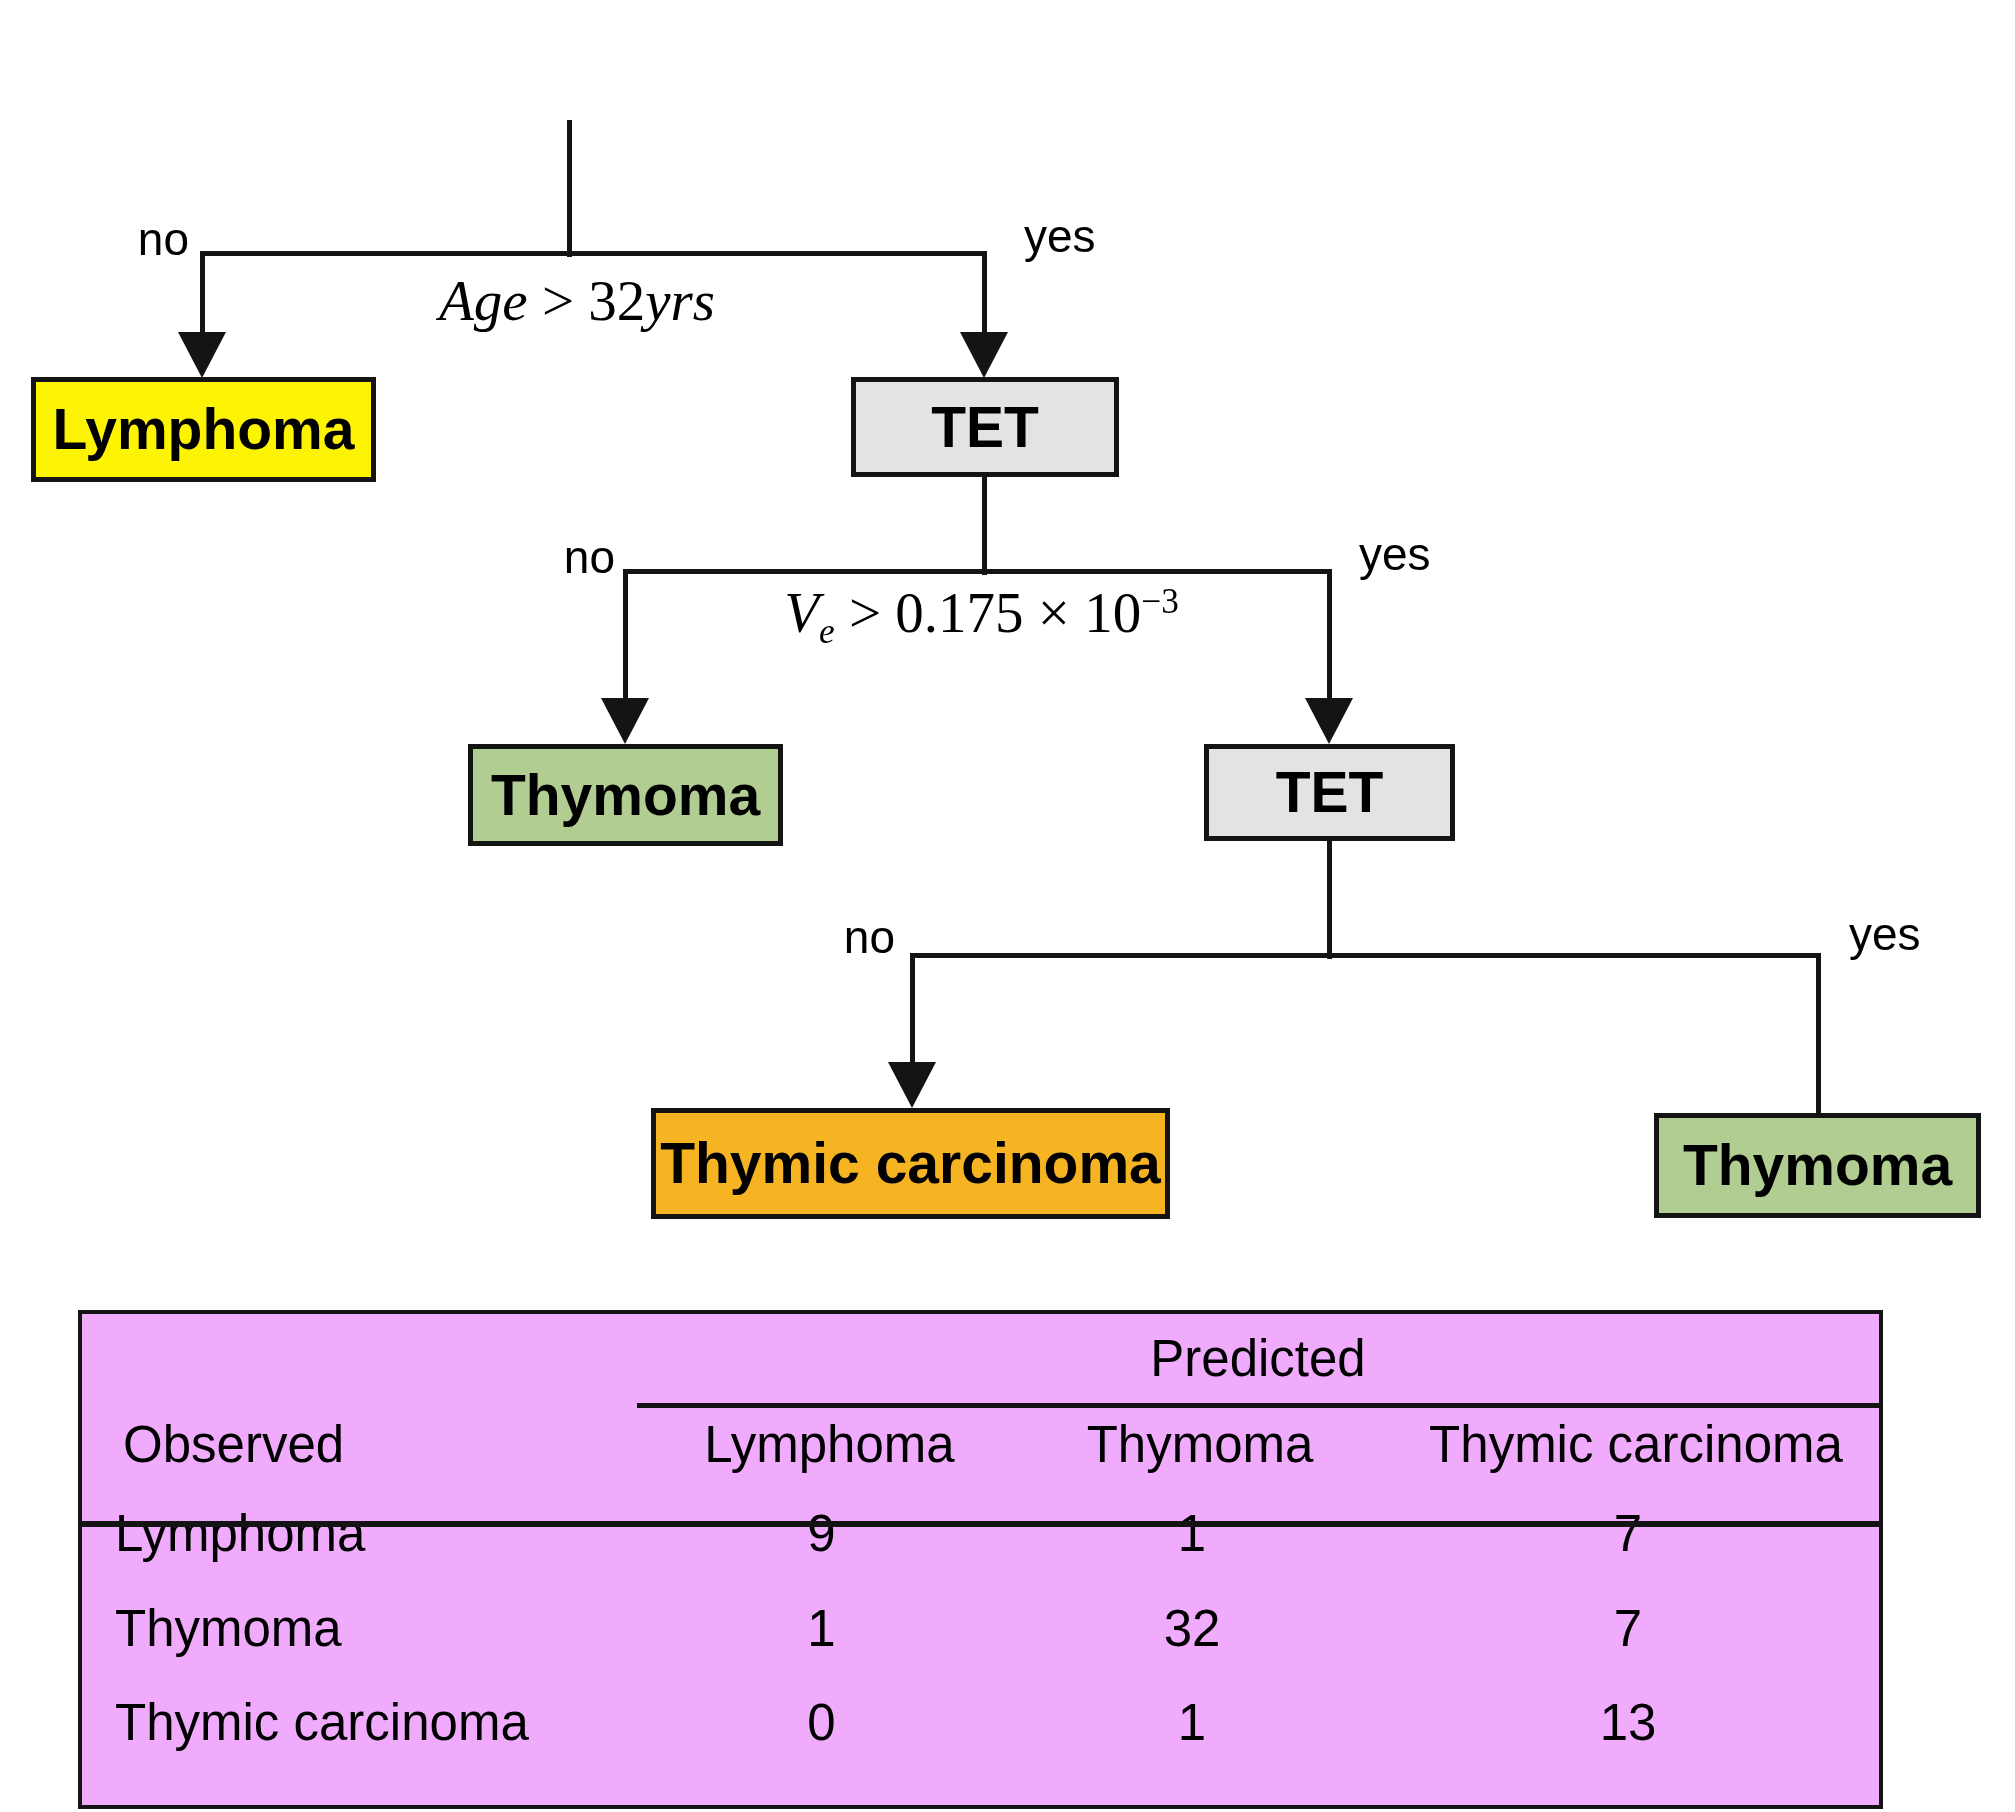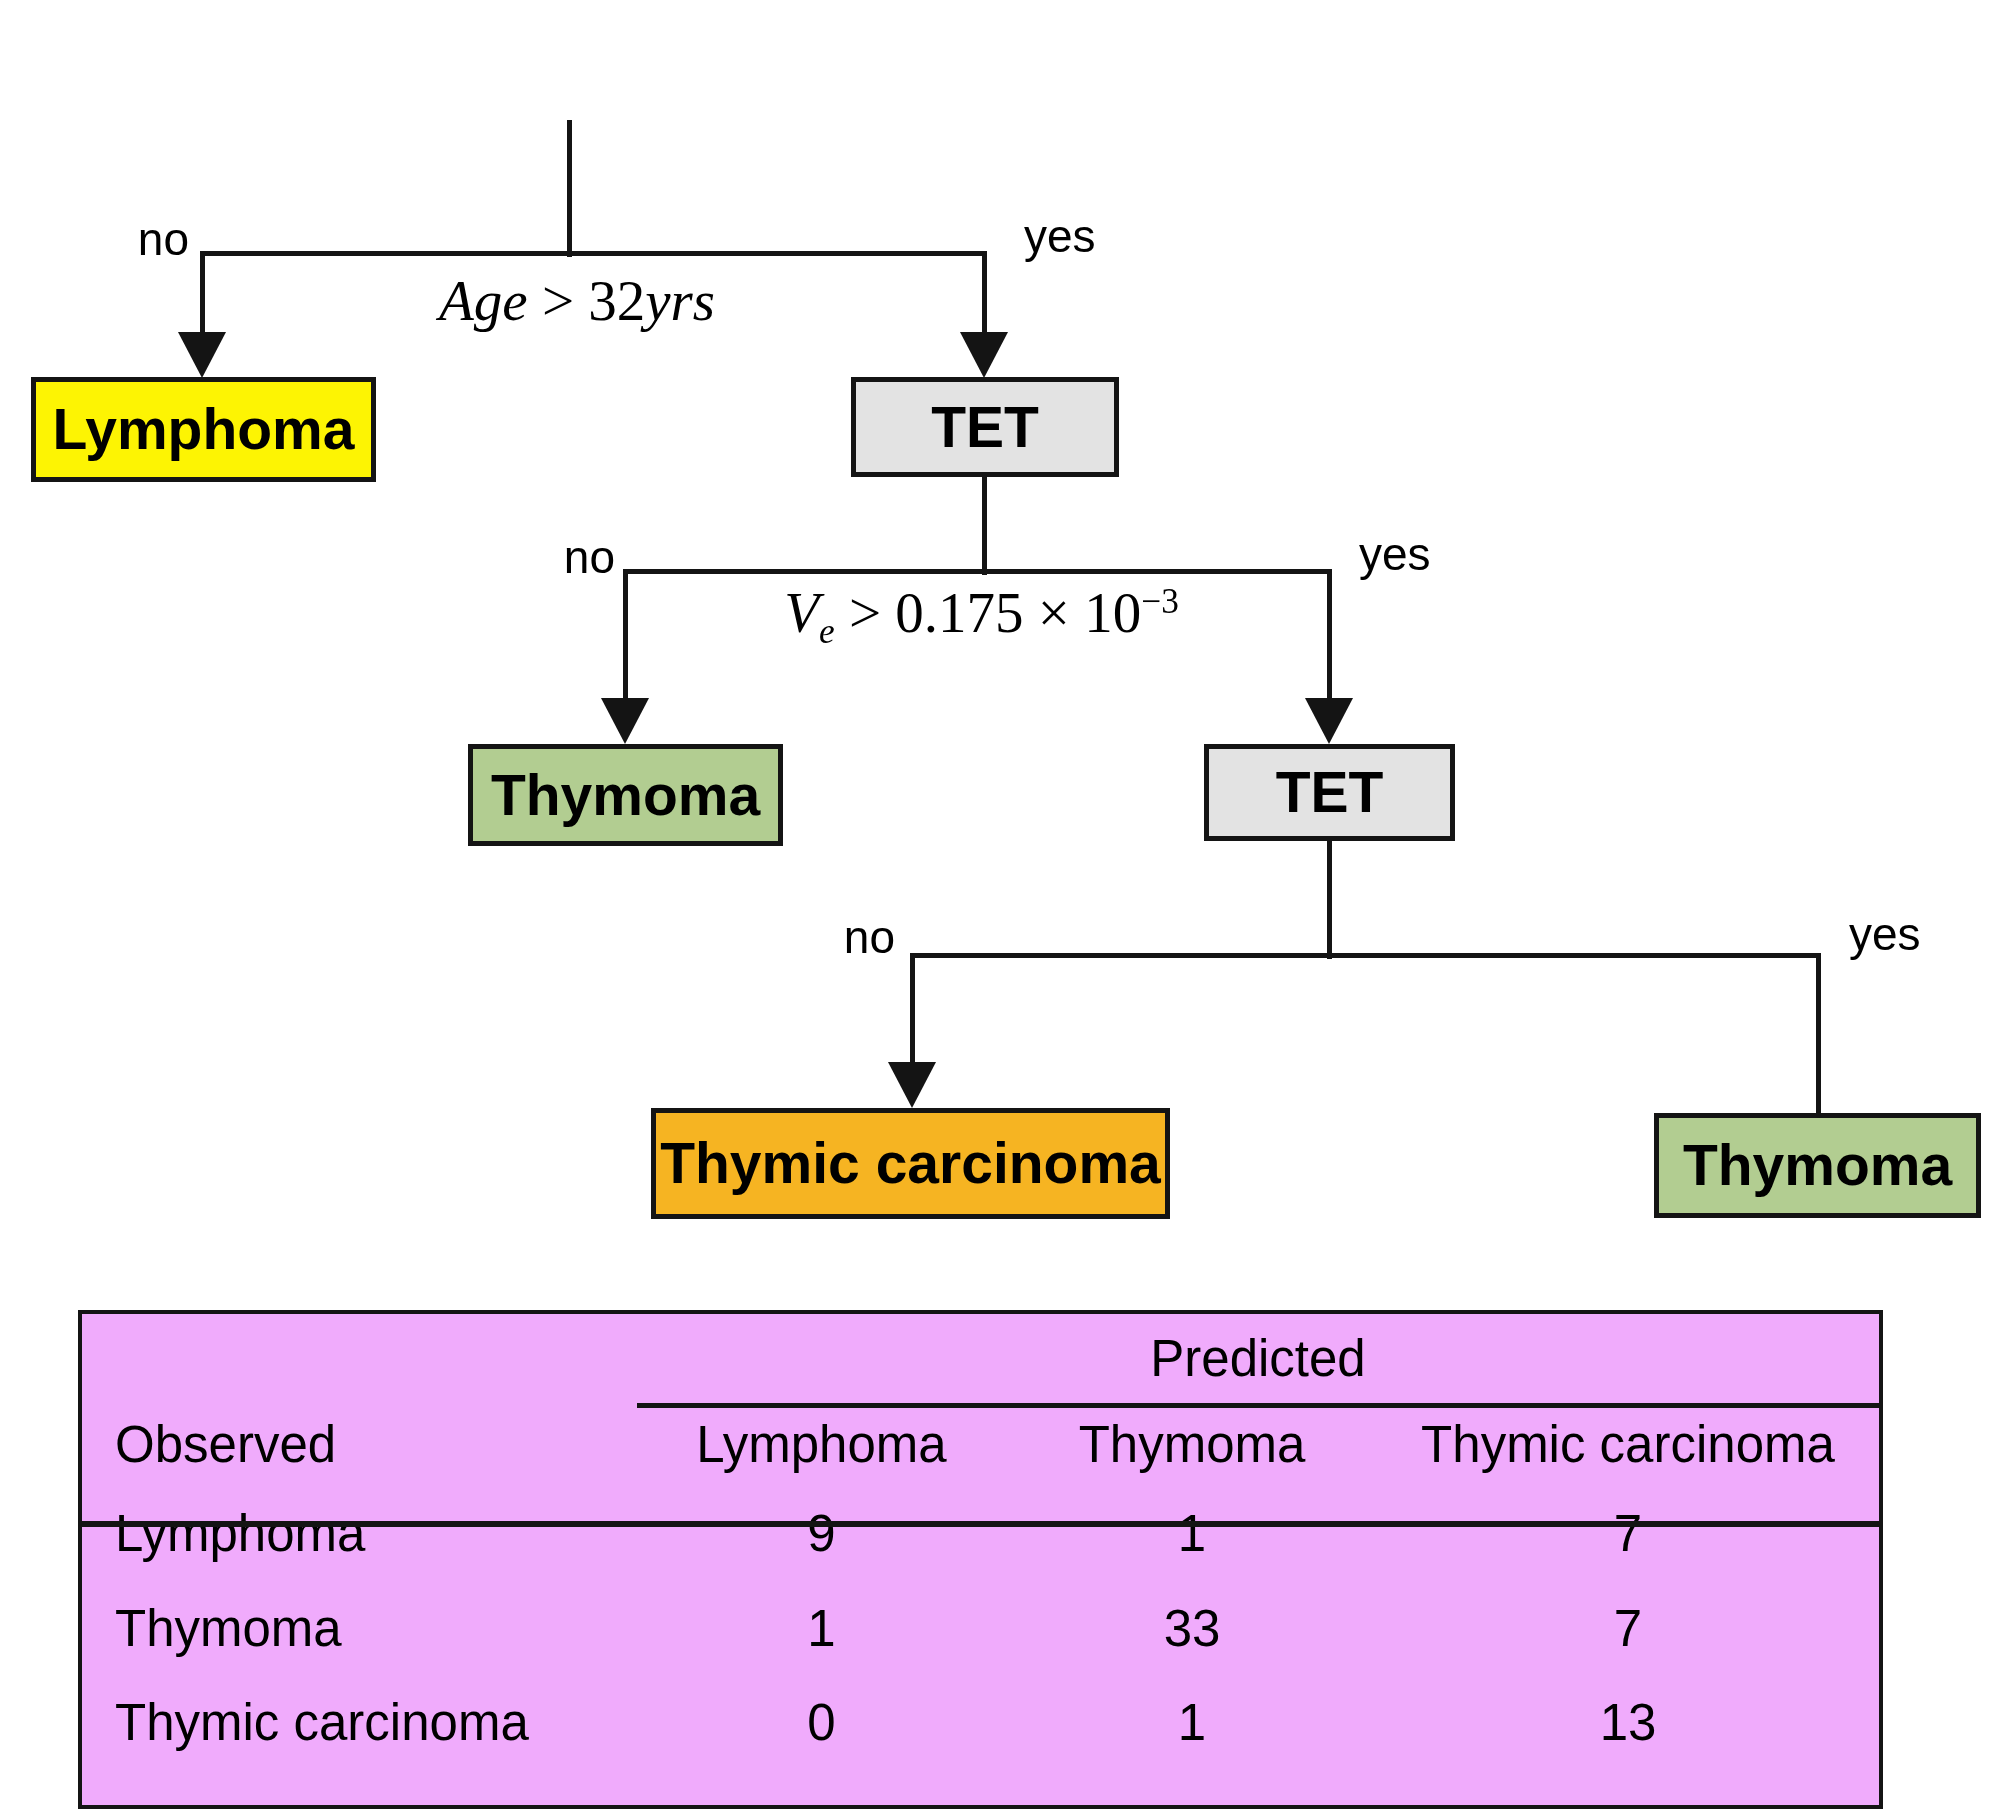--- a/index.html
+++ b/index.html
@@ -27,21 +27,21 @@
   .cond .up{font-style:normal;font-family:Liberation Serif, serif;}
   .cond sub{font-size:0.62em;vertical-align:-0.3em;font-style:italic;}
   .cond sup{font-size:0.62em;vertical-align:0.55em;font-style:normal;}
 
   
   .ctable{position:absolute;left:78px;top:1310px;width:1805px;height:499px;
           box-sizing:border-box;border:4.3px solid #141414;background:#f0abfc;}
   .tinner{position:relative;width:100%;height:100%;font-size:51px;}
   .trow{display:grid;}
   .rowA{grid-template-columns:555px 1fr;height:89px;}
-  .rowB{grid-template-columns:555px 369px 372px 500px;height:83px;}
+  .rowB{grid-template-columns:555px 369px 372px 500px;height:83px;margin-left:8px;}
   .rowD{grid-template-columns:555px 369px 372px 500px;height:95px;}
   .rowD.last{height:93px;}
   .cell{display:flex;align-items:center;justify-content:center;white-space:nowrap;}
   .cell.left{justify-content:flex-start;padding-left:33px;}
   .rule{position:absolute;background:#141414;}
   .rule-predicted{left:555px;right:0;top:89px;height:5.4px;}
   .rule-header{left:0;right:0;top:207px;height:6px;}
 </style>
 </head>
 <body>
@@ -123,21 +123,21 @@
 
       <div class="trow rowD">
         <div class="cell left">Lymphoma</div>
         <div class="cell">9</div>
         <div class="cell">1</div>
         <div class="cell">7</div>
       </div>
       <div class="trow rowD">
         <div class="cell left">Thymoma</div>
         <div class="cell">1</div>
-        <div class="cell">33</div>
+        <div class="cell">32</div>
         <div class="cell">7</div>
       </div>
       <div class="trow rowD last">
         <div class="cell left">Thymic carcinoma</div>
         <div class="cell">0</div>
         <div class="cell">1</div>
         <div class="cell">13</div>
       </div>
     </div>
   </div>

